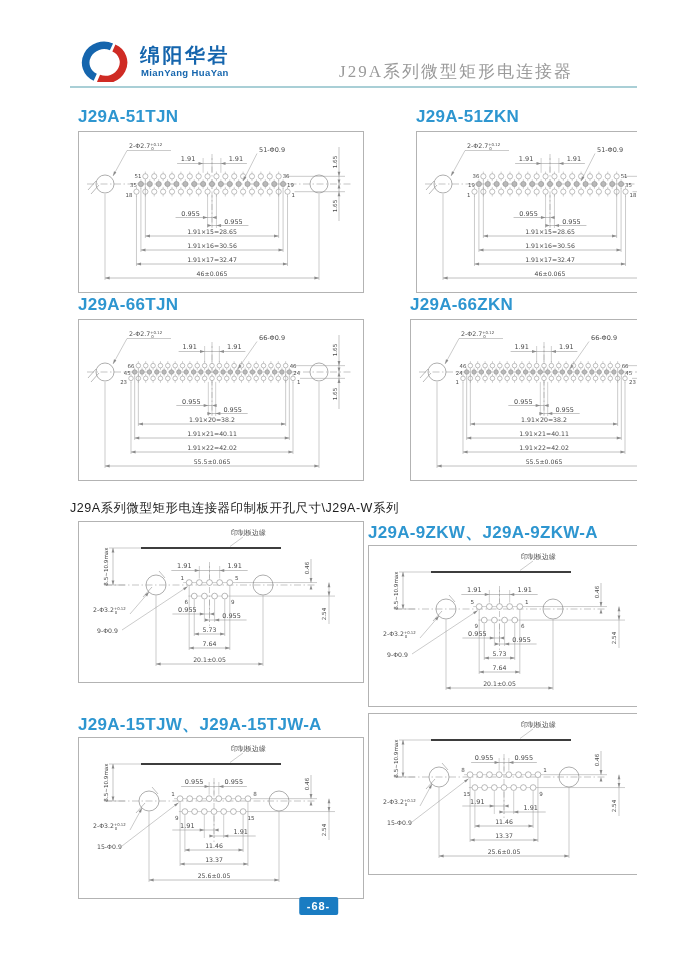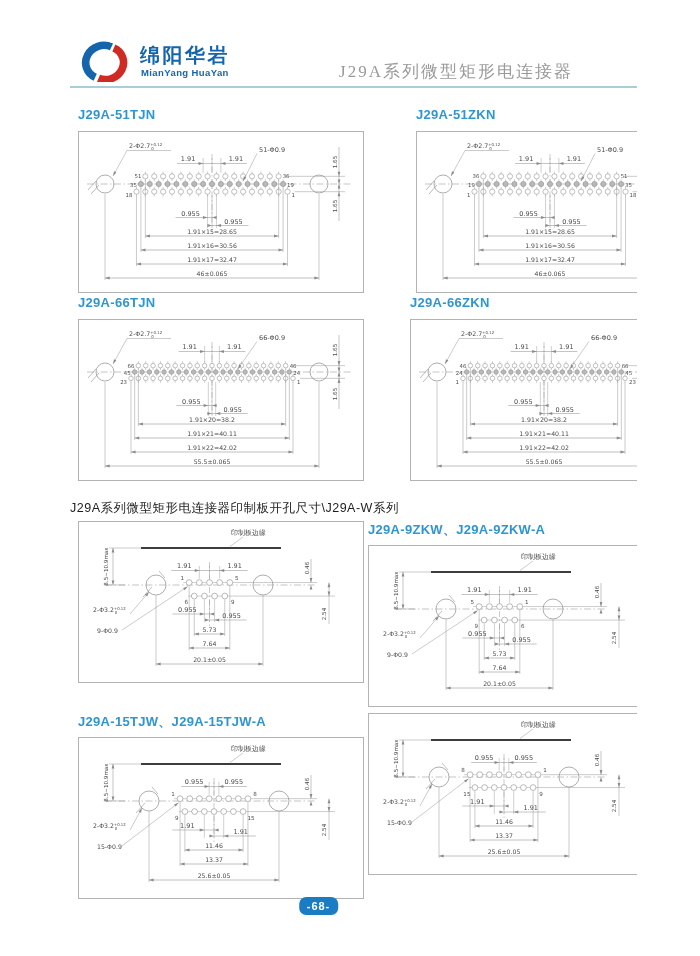--- a/index.html
+++ b/index.html
@@ -6,34 +6,34 @@
   #page{position:relative;width:637px;height:956px;background:#fff;overflow:hidden;
         font-family:"Liberation Sans",sans-serif;}
   .brand-cn{position:absolute;left:140px;top:42px;font-size:20px;font-weight:bold;
             color:#1565ad;letter-spacing:2.5px;}
   .brand-en{position:absolute;left:141px;top:67px;font-size:9.5px;font-weight:bold;
             color:#1565ad;letter-spacing:0.4px;}
   .doc-title{position:absolute;right:64px;top:60px;font-size:17px;font-weight:normal;
              color:#9a9a9a;letter-spacing:2px;font-family:"Liberation Serif",serif;}
   .header-rule{position:absolute;left:70px;top:86px;width:575px;height:2px;background:#a9cfd6;}
   .panel{position:absolute;width:284px;}
-  .panel-title{margin:0;font-size:13px;font-weight:bold;color:#2e96d0;height:24px;
+  .panel-title{margin:0;font-size:17px;font-weight:bold;color:#2e96d0;height:24px;
                letter-spacing:0.3px;}
   .panel-box{width:284px;height:160px;border:1px solid #b3b3b3;background:#fff;box-sizing:content-box;}
   .drawing{width:100%;height:100%;}
   .drawing svg{display:block;}
   .pos0{left:78px;top:107px;} .pos1{left:368px;top:107px;padding-left:48px;}
   .pos2{left:78px;top:295px;} .pos3{left:368px;top:295px;margin-left:42px;}
   .pos4{left:78px;top:521px;} .pos5{left:368px;top:521px;}
   .pos6{left:78px;top:713px;} .pos7{left:368px;top:713px;}
   .section-heading{position:absolute;left:70px;top:500px;font-size:12.5px;color:#1d1d1d;
                    letter-spacing:0.5px;}
   .page-badge{position:absolute;left:50%;top:897px;transform:translateX(-50%);
               background:#1a7cc2;color:#fff;font-size:11px;font-weight:bold;
-              padding:3px 8px;border-radius:7px;letter-spacing:1px;}
+              padding:3px 8px;border-radius:2px;letter-spacing:1px;}
   .logo{position:absolute;left:74px;top:40px;width:56px;height:42px;}
 </style>
 </head>
 <body>
 
 <div id="page">
 
   <svg class="logo" viewBox="0 0 56 44">
     <g transform="rotate(-18 28 22)">
       <path d="M16 36 A16 15 0 1 1 42 11" fill="none" stroke="#1565ad" stroke-width="8"></path>

